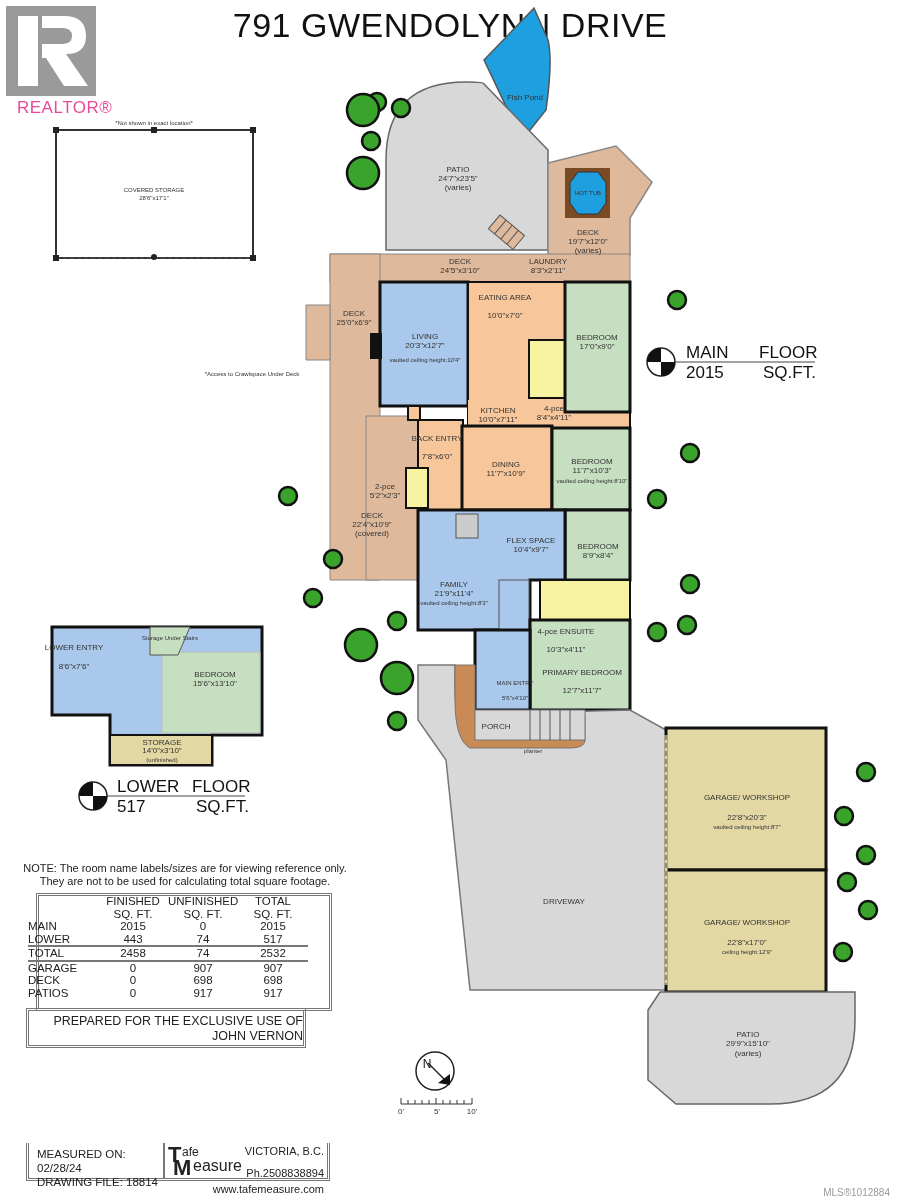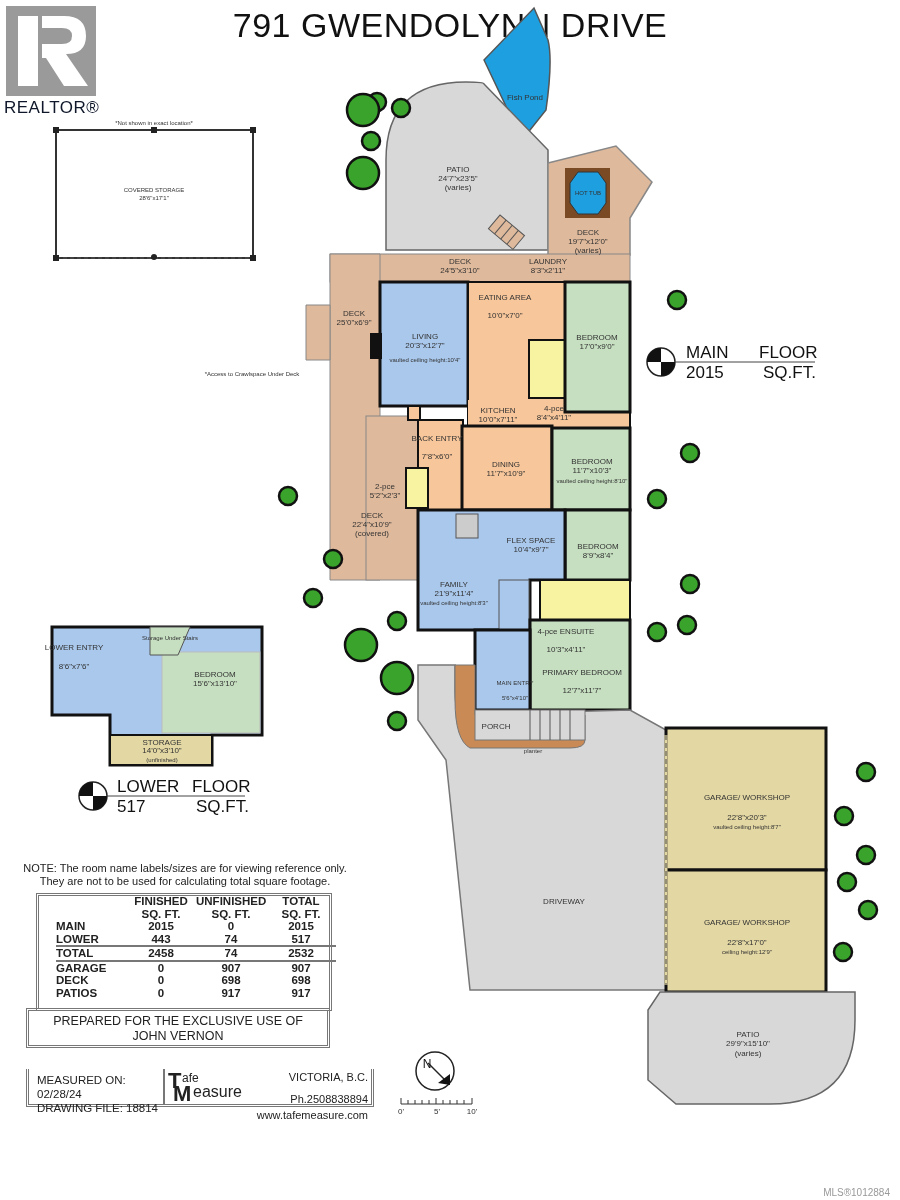--- a/index.html
+++ b/index.html
@@ -1,34 +1,34 @@
 <!DOCTYPE html>
 <html><head>
 <meta charset="utf-8">
 <style>
   html,body{margin:0;padding:0;background:#fff;}
   body{width:900px;height:1200px;position:relative;overflow:hidden;font-family:"Liberation Sans",sans-serif;color:#222;}
   .abs{position:absolute;}
   .title{left:0;top:6px;width:900px;text-align:center;font-size:34px;letter-spacing:0.5px;color:#111;padding-left:0;}
   .title span{margin-left:0;}
   .realtor-logo{left:6px;top:6px;width:90px;height:90px;background:#9a9a9a;}
-  .realtor-text{left:4px;top:98px;font-size:17px;color:#0f172a;letter-spacing:0.5px;}
+  .realtor-text{left:17px;top:98px;font-size:17px;color:#ec4899;letter-spacing:0.5px;}
   svg text{font-family:"Liberation Sans",sans-serif;}
   .lbl{font-size:8px;fill:#333;text-anchor:middle;}
   .lbl-sm{font-size:6px;fill:#333;text-anchor:middle;}
   .legend-big{font-size:17px;fill:#111;}
   .sqbox{left:36px;top:893px;width:296px;height:118px;border:3px double #777;box-sizing:border-box;}
-  .sqtable{left:56px;top:895px;width:280px;font-weight:bold;}
+  .sqtable{left:28px;top:895px;width:280px;}
   .sqtable .row{display:flex;height:12.5px;line-height:12.5px;font-size:11.5px;}
   .sqtable .c0{width:70px;}
   .sqtable .c1,.sqtable .c2,.sqtable .c3{width:70px;text-align:center;}
   .sqtable .total{border-top:2px solid #777;border-bottom:2px solid #777;}
   .note{left:20px;top:862px;width:330px;text-align:center;font-size:11px;line-height:13px;color:#222;}
-  .prep{left:26px;top:1008px;width:304px;border:3px double #777;box-sizing:border-box;text-align:center;font-size:12.5px;line-height:14.5px;padding:3px 0 2px;}
-  .footer-box{left:26px;top:1069px;width:348px;height:38px;border:3px double #777;border-top:none;box-sizing:border-box;display:flex;}
+  .prep{left:26px;top:1008px;width:280px;border:3px double #777;box-sizing:border-box;text-align:right;font-size:12.5px;line-height:14.5px;padding:3px 0 2px;}
+  .footer-box{left:26px;top:1143px;width:304px;height:38px;border:3px double #777;border-top:none;box-sizing:border-box;display:flex;}
   .footer-left{width:136px;border-right:2px solid #777;font-size:11.5px;line-height:14px;padding:4px 0 0 8px;box-sizing:border-box;}
   .footer-right{flex:1;position:relative;font-size:11px;}
   .mls{right:10px;top:1187px;font-size:10px;color:#999;}
 </style>
 </head>
 <body>
 
 <div class="abs title"><span>791 GWENDOLYNN DRIVE</span></div>
 <div class="abs realtor-logo">
   <svg width="90" height="90" viewBox="0 0 90 90">

